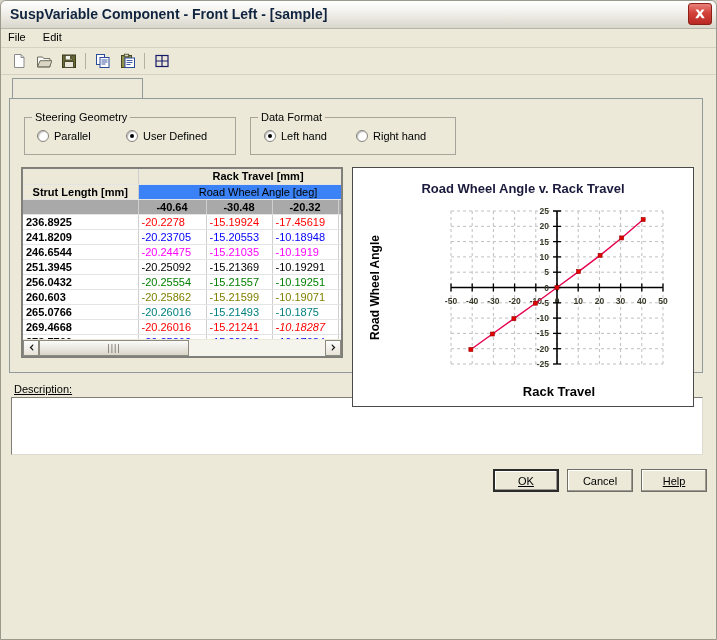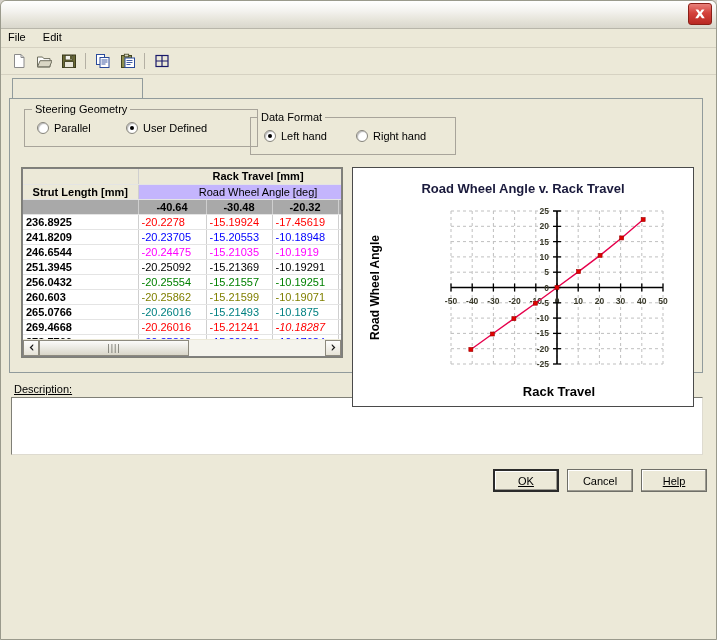--- a/index.html
+++ b/index.html
@@ -126,21 +126,21 @@
     border: 1px solid #a8a49a;
     border-top: 1px solid #a8a49a;
   }
   .groupbox .gb-title {
     position: absolute; top: -7px; left: 7px;
     background: #ece9d8;
     padding: 0 3px;
     font-size: 11px; color: #000;
     white-space: nowrap;
   }
-  #gb-steering { left: 14px; top: 10px; width: 234px; height: 38px; }
+  #gb-steering { left: 14px; top: 18px; width: 212px; height: 38px; }
   #gb-format   { left: 240px; top: 18px; width: 206px; height: 38px; }
 
   .radio-row { position:absolute; top:12px; display:flex; align-items:center; }
   .radio {
     width: 12px; height: 12px; border-radius: 50%;
     background: #fff;
     border: 1px solid #85837a;
     box-shadow: inset 1px 1px 1px rgba(0,0,0,.28);
     position: relative;
     margin-right: 5px;
@@ -175,21 +175,21 @@
     border-bottom: 1px solid #e4e4e4;
     overflow: hidden;
     white-space: nowrap;
   }
   .hdr-top {
     background:#ece9d8; color:#000; font-weight:700;
     text-align:center; height:16px;
     border-bottom:1px solid #b0b0a8; border-right:1px solid #b0b0a8;
   }
   .hdr-sub {
-    background:#c4b5fd; color:#000; font-weight:400;
+    background:#3b82f6; color:#000; font-weight:400;
     text-align:center; height:16px;
     border-bottom:1px solid #b0b0a8; border-right:1px solid #b0b0a8;
   }
   .hdr-strut {
     background:#ece9d8; color:#000; font-weight:700;
     text-align:center;
     border-bottom:1px solid #b0b0a8; border-right:1px solid #b0b0a8;
   }
   .hdr-val {
     background:#a9a9a9; color:#000; font-weight:700;
@@ -271,20 +271,21 @@
   #btn-cancel { left: 566px; }
   #btn-help   { left: 640px; }
   .dlg-btn .u { text-decoration: underline; }
 </style>
 </head>
 <body>
 
 <div id="window">
 
   <div id="titlebar">
+    <div id="title-text">SuspVariable Component - Front Left - [sample]</div>
     <div id="close-btn">
       <svg width="16" height="15" viewBox="0 0 16 15">
         <path d="M3.5 2.6 L6.2 2.6 L8 5.0 L9.8 2.6 L12.5 2.6 L9.6 6.6 L12.8 11.2 L10.0 11.2 L8 8.4 L6.0 11.2 L3.2 11.2 L6.4 6.6 Z" fill="#ffffff"></path>
       </svg>
     </div>
   </div>
 
   <div id="menubar">
     <span class="menu-item">File</span>
     <span class="menu-item">Edit</span>

